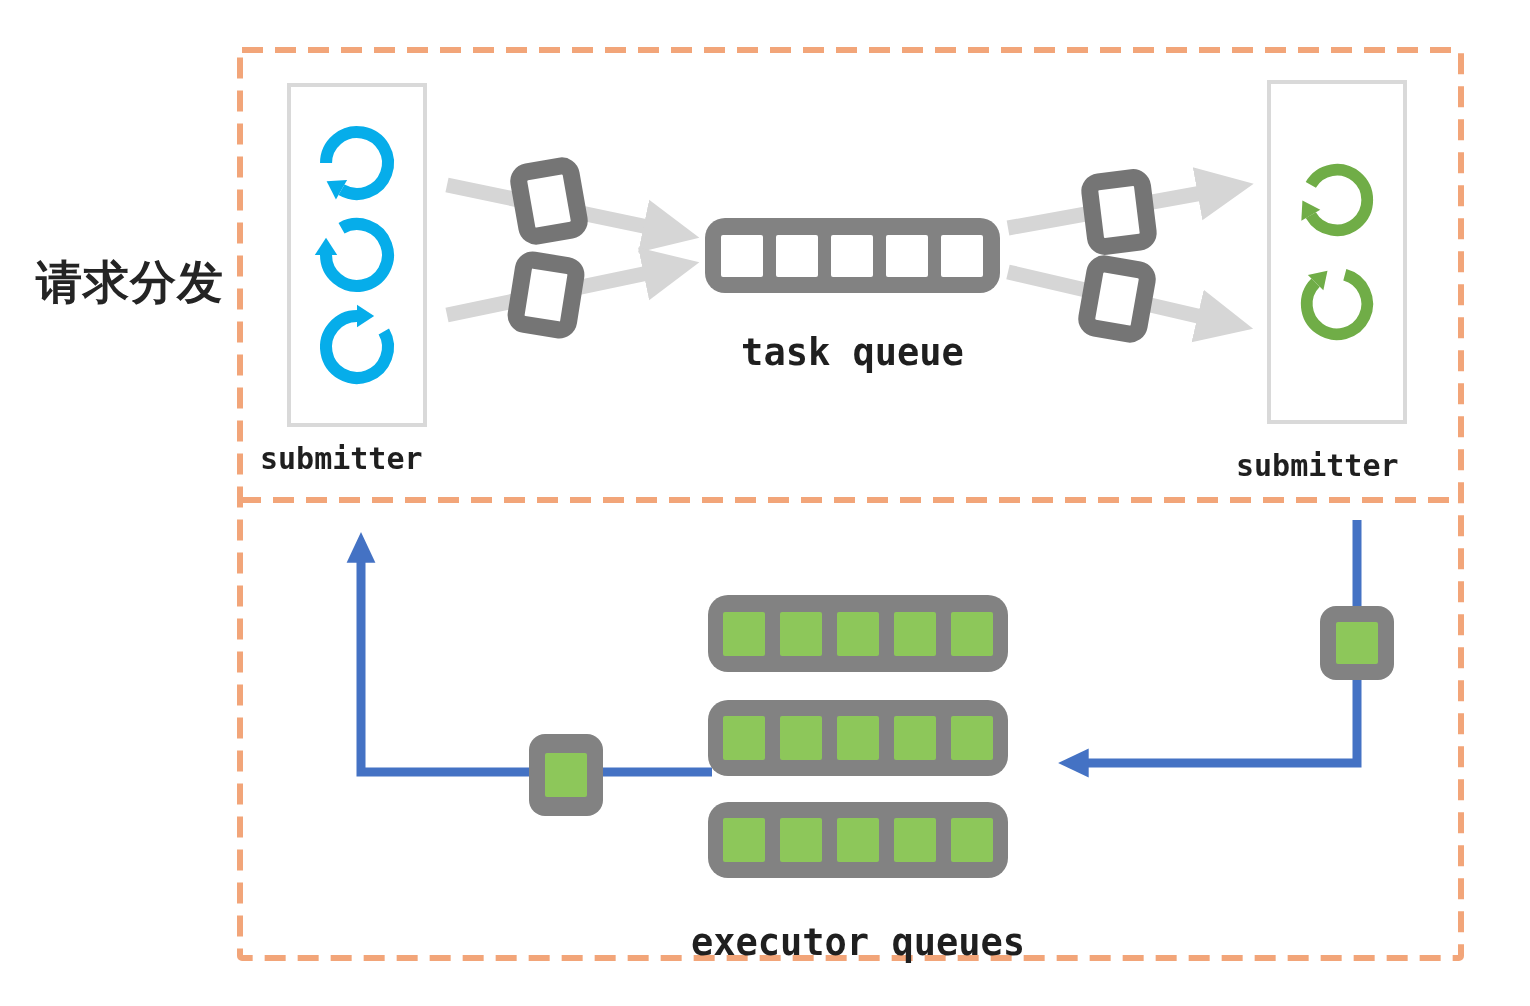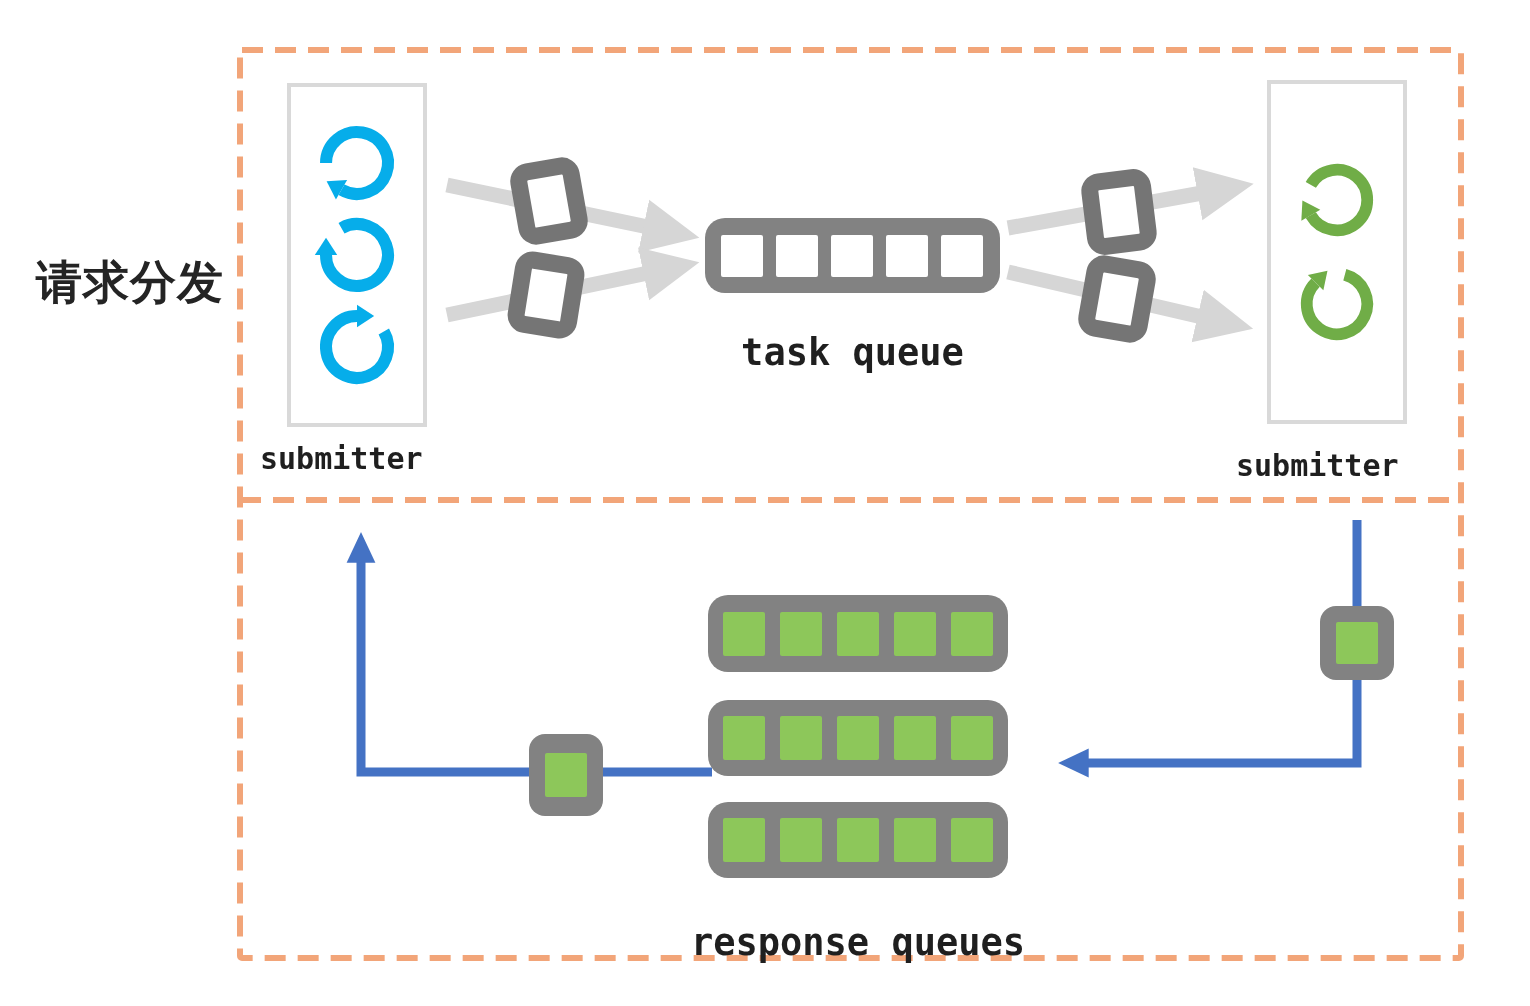--- a/index.html
+++ b/index.html
@@ -142,21 +142,21 @@
       <div class="cell"></div>
       <div class="cell"></div>
     </div>
   <div class="abs queue queue-green" style="left:708px;top:802px;width:300px;height:76px;">
       <div class="cell"></div>
       <div class="cell"></div>
       <div class="cell"></div>
       <div class="cell"></div>
       <div class="cell"></div>
     </div>
-  <div class="abs en-label centered" style="left:658px;top:893px;width:400px;font-size:37px;">response queues</div>
+  <div class="abs en-label centered" style="left:658px;top:893px;width:400px;font-size:37px;">executor queues</div>
 
   <div class="abs gmsg" style="left:529px;top:734px;">
       <div class="gslot"></div>
     </div>
   <div class="abs gmsg" style="left:1320px;top:606px;height:74px;">
       <div class="gslot" style="height:42px;"></div>
     </div>
 
   <div class="abs zh-label" style="left:36px;top:252px;">请求分发</div>
 

